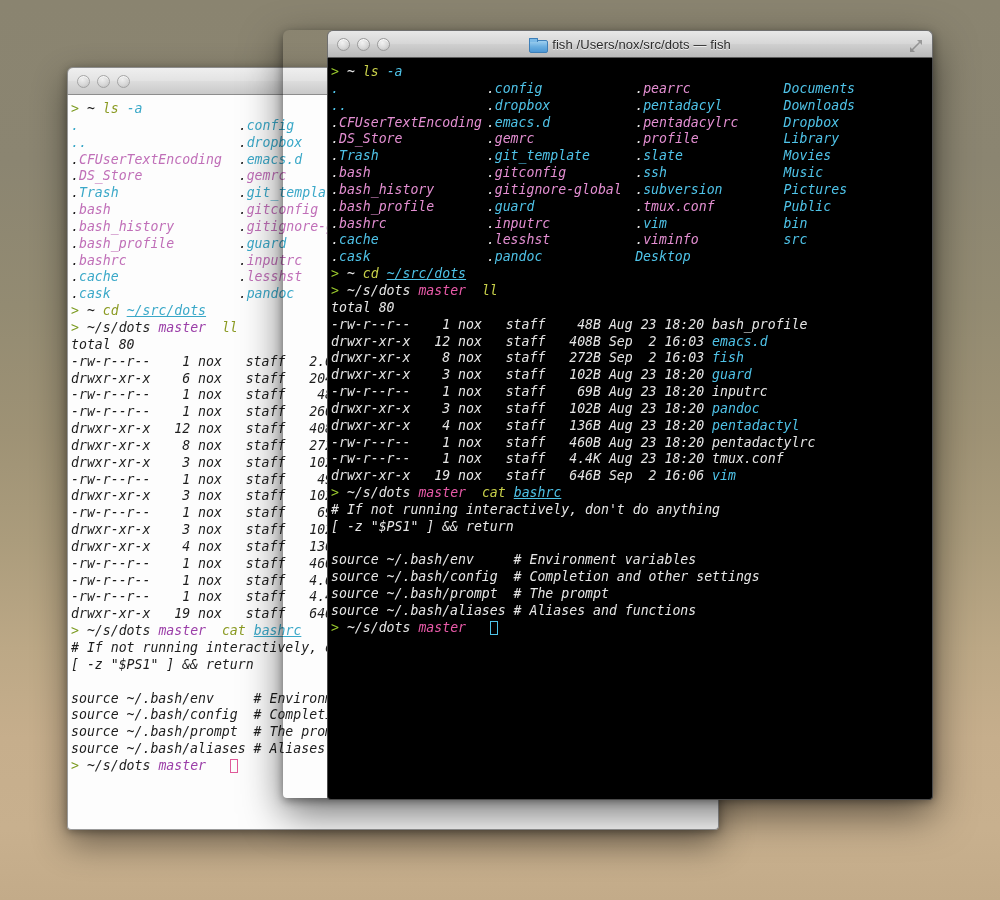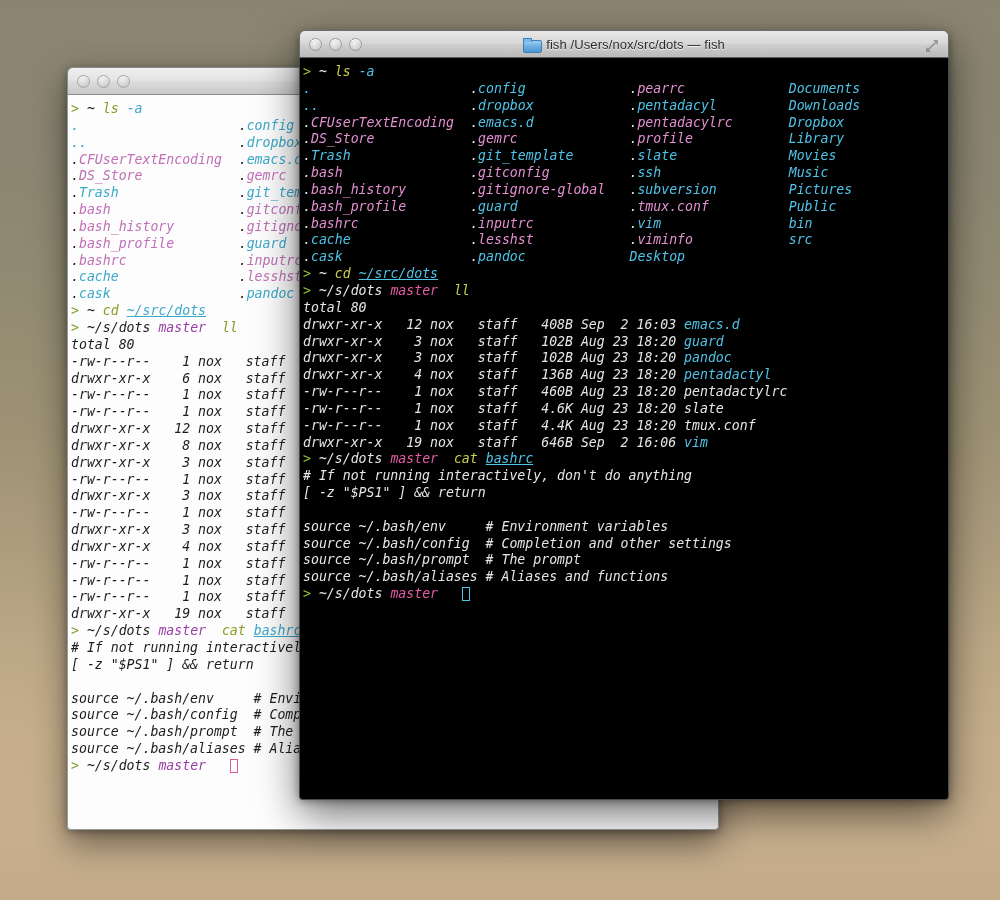--- a/index.html
+++ b/index.html
@@ -45,22 +45,23 @@
   .folder-icon::after {
     content:""; position:absolute; left:0; top:0px; width:7px; height:3px;
     border-radius:1px 1px 0 0;
     background:#7cbbe8; border:1px solid #3d7fb8; border-bottom:none;
   }
   .expand-btn { position:absolute; right:9px; top:7px; width:14px; height:14px; opacity:.5; }
   .term-body { background:#000; overflow:hidden; position:relative;font-style:italic; }
 
   
   #front-window {
-    left:299px; top:30px; width:650px; height:768px;
+    left:283px; top:30px; width:650px; height:768px;
     box-shadow: 0 16px 40px rgba(0,0,0,.55), 0 3px 10px rgba(0,0,0,.4);
+    padding-left: 44px;
   }
   #front-window .term-body {
     height:742px; border:1px solid #4a4a4a; border-top:none;
     border-radius:0 0 4px 4px;
     padding:6px 0 0 3px;
     color:#d8d8d8; font-size:13.2px; line-height:16.85px;
   }
 
   
   #back-window {
@@ -191,26 +192,28 @@
       <div class="cols"><span class="c c0"><span class="w">.</span><span class="cy">Trash</span></span><span class="c c1"><span class="w">.</span><span class="cy">git_template</span></span><span class="c c2"><span class="w">.</span><span class="cy">slate</span></span><span class="c c2"><span class="cy">Movies</span></span></div>
       <div class="cols"><span class="c c0"><span class="w">.</span><span class="pk">bash</span></span><span class="c c1"><span class="w">.</span><span class="pk">gitconfig</span></span><span class="c c2"><span class="w">.</span><span class="cy">ssh</span></span><span class="c c2"><span class="cy">Music</span></span></div>
       <div class="cols"><span class="c c0"><span class="w">.</span><span class="pk">bash_history</span></span><span class="c c1"><span class="w">.</span><span class="pk">gitignore-global</span></span><span class="c c2"><span class="w">.</span><span class="cy">subversion</span></span><span class="c c2"><span class="cy">Pictures</span></span></div>
       <div class="cols"><span class="c c0"><span class="w">.</span><span class="pk">bash_profile</span></span><span class="c c1"><span class="w">.</span><span class="cy">guard</span></span><span class="c c2"><span class="w">.</span><span class="pk">tmux.conf</span></span><span class="c c2"><span class="cy">Public</span></span></div>
       <div class="cols"><span class="c c0"><span class="w">.</span><span class="pk">bashrc</span></span><span class="c c1"><span class="w">.</span><span class="pk">inputrc</span></span><span class="c c2"><span class="w">.</span><span class="cy">vim</span></span><span class="c c2"><span class="cy">bin</span></span></div>
       <div class="cols"><span class="c c0"><span class="w">.</span><span class="cy">cache</span></span><span class="c c1"><span class="w">.</span><span class="pk">lesshst</span></span><span class="c c2"><span class="w">.</span><span class="pk">viminfo</span></span><span class="c c2"><span class="cy">src</span></span></div>
       <div class="cols"><span class="c c0"><span class="w">.</span><span class="cy">cask</span></span><span class="c c1"><span class="w">.</span><span class="cy">pandoc</span></span><span class="c c2"><span class="cy">Desktop</span></span><span class="c c2"></span></div>
       <div class="line"><span class="g">&gt;</span> <span class="w">~</span> <span class="y">cd</span> <span class="lk">~/src/dots</span></div>
       <div class="line"><span class="g">&gt;</span> <span class="w">~/s/dots</span> <span class="m">master</span>  <span class="y">ll</span></div>
       <div class="line"><span class="w">total 80</span></div>
+      <div class="line"><span class="w">-rw-r--r--    1 nox   staff    48B Aug 23 18:20 </span><span class="w">bash_profile</span></div>
       <div class="line"><span class="w">drwxr-xr-x   12 nox   staff   408B Sep  2 16:03 </span><span class="cy">emacs.d</span></div>
+      <div class="line"><span class="w">drwxr-xr-x    8 nox   staff   272B Sep  2 16:03 </span><span class="cy">fish</span></div>
       <div class="line"><span class="w">drwxr-xr-x    3 nox   staff   102B Aug 23 18:20 </span><span class="cy">guard</span></div>
+      <div class="line"><span class="w">-rw-r--r--    1 nox   staff    69B Aug 23 18:20 </span><span class="w">inputrc</span></div>
       <div class="line"><span class="w">drwxr-xr-x    3 nox   staff   102B Aug 23 18:20 </span><span class="cy">pandoc</span></div>
       <div class="line"><span class="w">drwxr-xr-x    4 nox   staff   136B Aug 23 18:20 </span><span class="cy">pentadactyl</span></div>
       <div class="line"><span class="w">-rw-r--r--    1 nox   staff   460B Aug 23 18:20 </span><span class="w">pentadactylrc</span></div>
-      <div class="line"><span class="w">-rw-r--r--    1 nox   staff   4.6K Aug 23 18:20 </span><span class="w">slate</span></div>
       <div class="line"><span class="w">-rw-r--r--    1 nox   staff   4.4K Aug 23 18:20 </span><span class="w">tmux.conf</span></div>
       <div class="line"><span class="w">drwxr-xr-x   19 nox   staff   646B Sep  2 16:06 </span><span class="cy">vim</span></div>
       <div class="line"><span class="g">&gt;</span> <span class="w">~/s/dots</span> <span class="m">master</span>  <span class="y">cat</span> <span class="lk">bashrc</span></div>
       <div class="line"><span class="w"># If not running interactively, don't do anything</span></div>
       <div class="line"><span class="w">[ -z "$PS1" ] &amp;&amp; return</span></div>
       <div class="line"><span class="w">&nbsp;</span></div>
       <div class="line"><span class="w">source ~/.bash/env     # Environment variables</span></div>
       <div class="line"><span class="w">source ~/.bash/config  # Completion and other settings</span></div>
       <div class="line"><span class="w">source ~/.bash/prompt  # The prompt</span></div>
       <div class="line"><span class="w">source ~/.bash/aliases # Aliases and functions</span></div>

